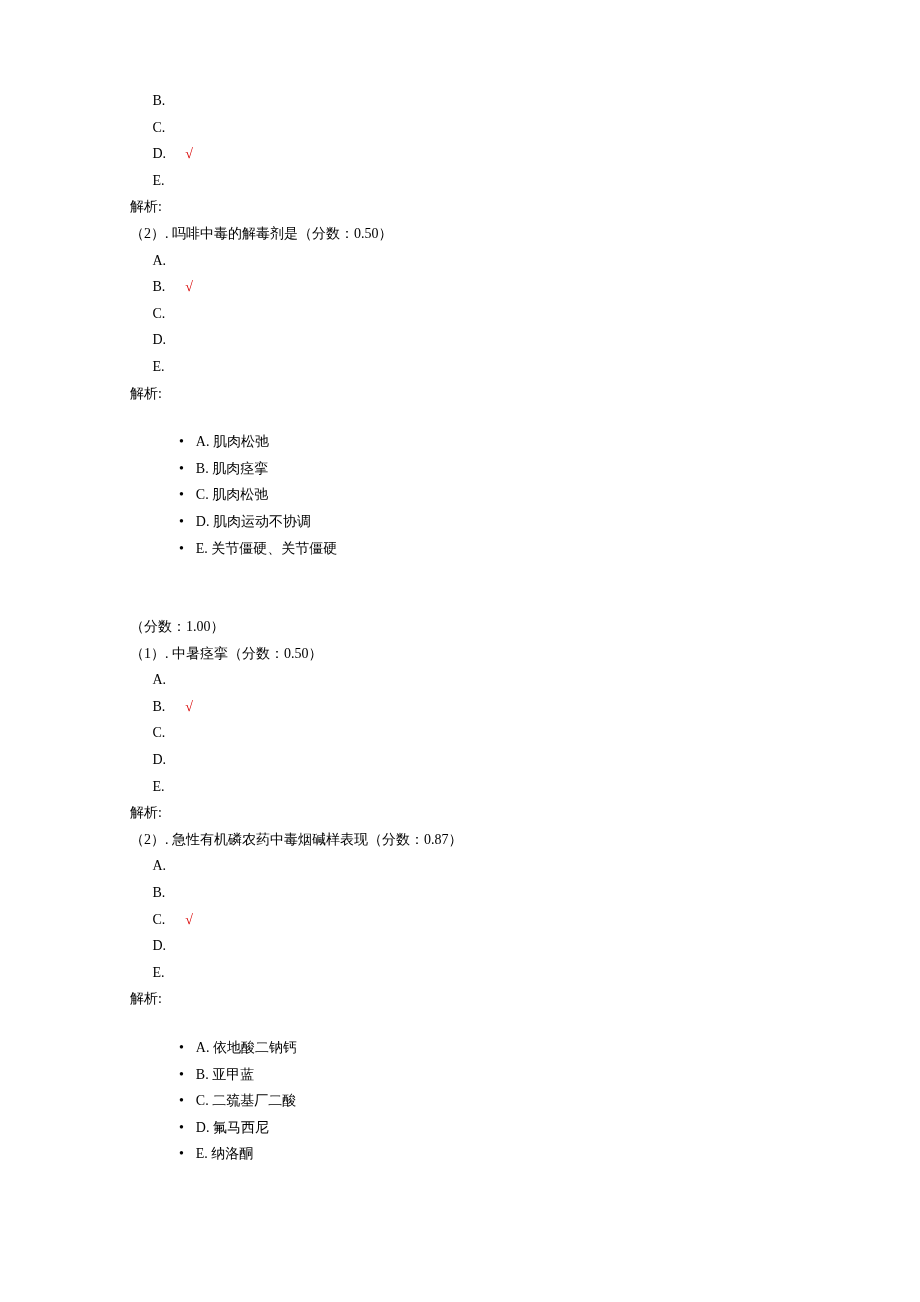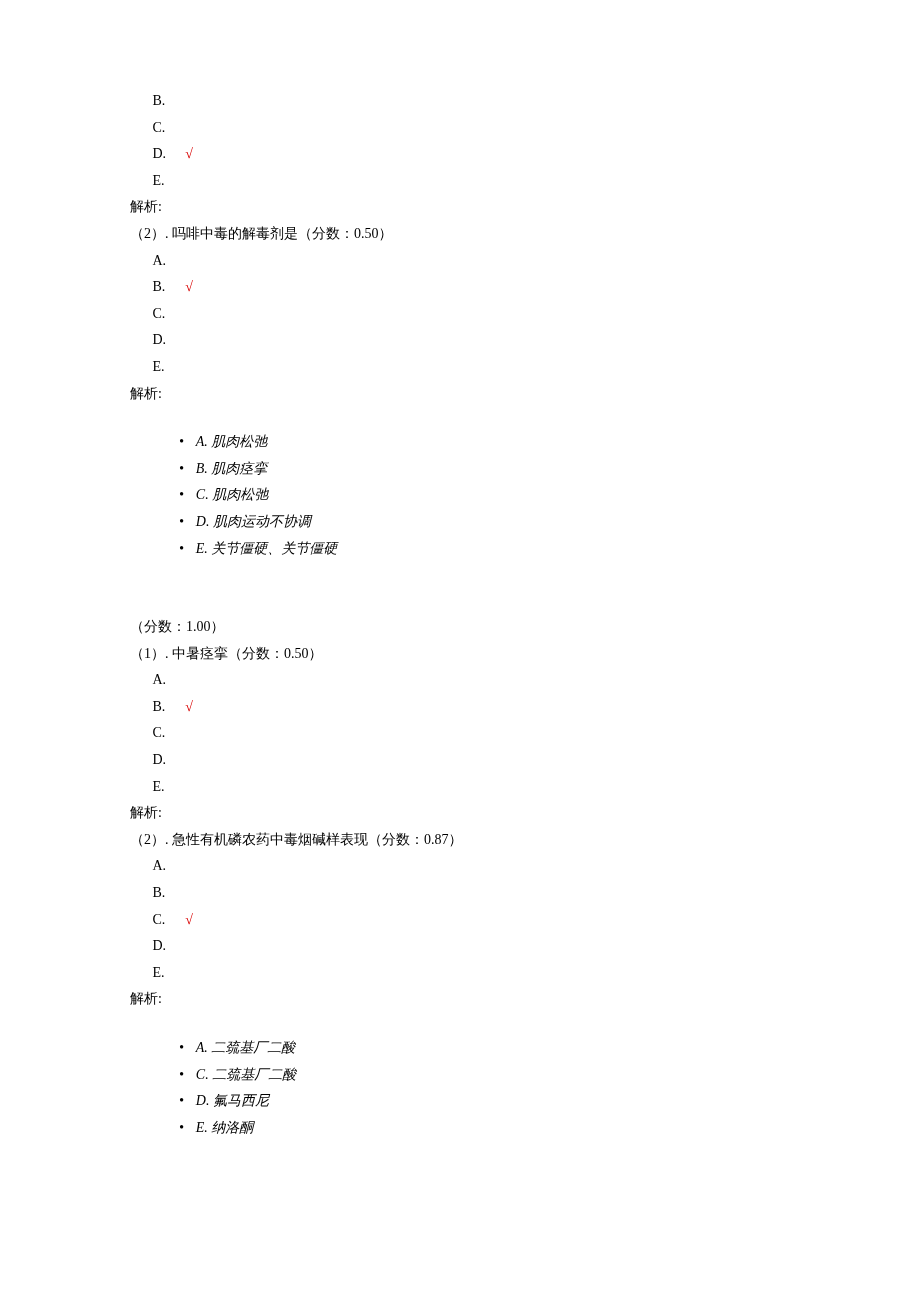--- a/index.html
+++ b/index.html
@@ -8,21 +8,21 @@
     font-family: "SimSun", "宋体", serif;
     font-size: 14px;
     line-height: 1.9;
     color: #000;
     padding: 88px 130px 60px 130px;
   }
   .opt-line { padding-left: 1.6em; }
   .opt-letter { display: inline-block; min-width: 1.6em; }
   .check { color: #d90000; }
   .nopad {}
-  .bullet-list { padding-left: 3.5em; list-style: none; font-style: italic; }
+  .bullet-list { padding-left: 3.5em; list-style: none; }
   .bullet-list li:before { content: "• "; margin-right: 0.6em; }
   .vspace-small { height: 22px; }
   .vspace-med { height: 52px; }
 </style>
 </head>
 <body>
 
 <div class="opt-line">
   <span class="opt-letter">B.</span>
 </div>
@@ -105,17 +105,18 @@
   <span class="opt-letter">D.</span>
 </div>
 <div class="opt-line">
   <span class="opt-letter">E.</span>
 </div>
 <div class="nopad">解析:</div>
 
 <div class="vspace-small"></div>
 
 <ul class="bullet-list">
-  <li>A. 二巯基厂二酸</li>
+  <li>A. 依地酸二钠钙</li>
+  <li>B. 亚甲蓝</li>
   <li>C. 二巯基厂二酸</li>
   <li>D. 氟马西尼</li>
   <li>E. 纳洛酮</li>
 </ul>
 
 </body></html>

